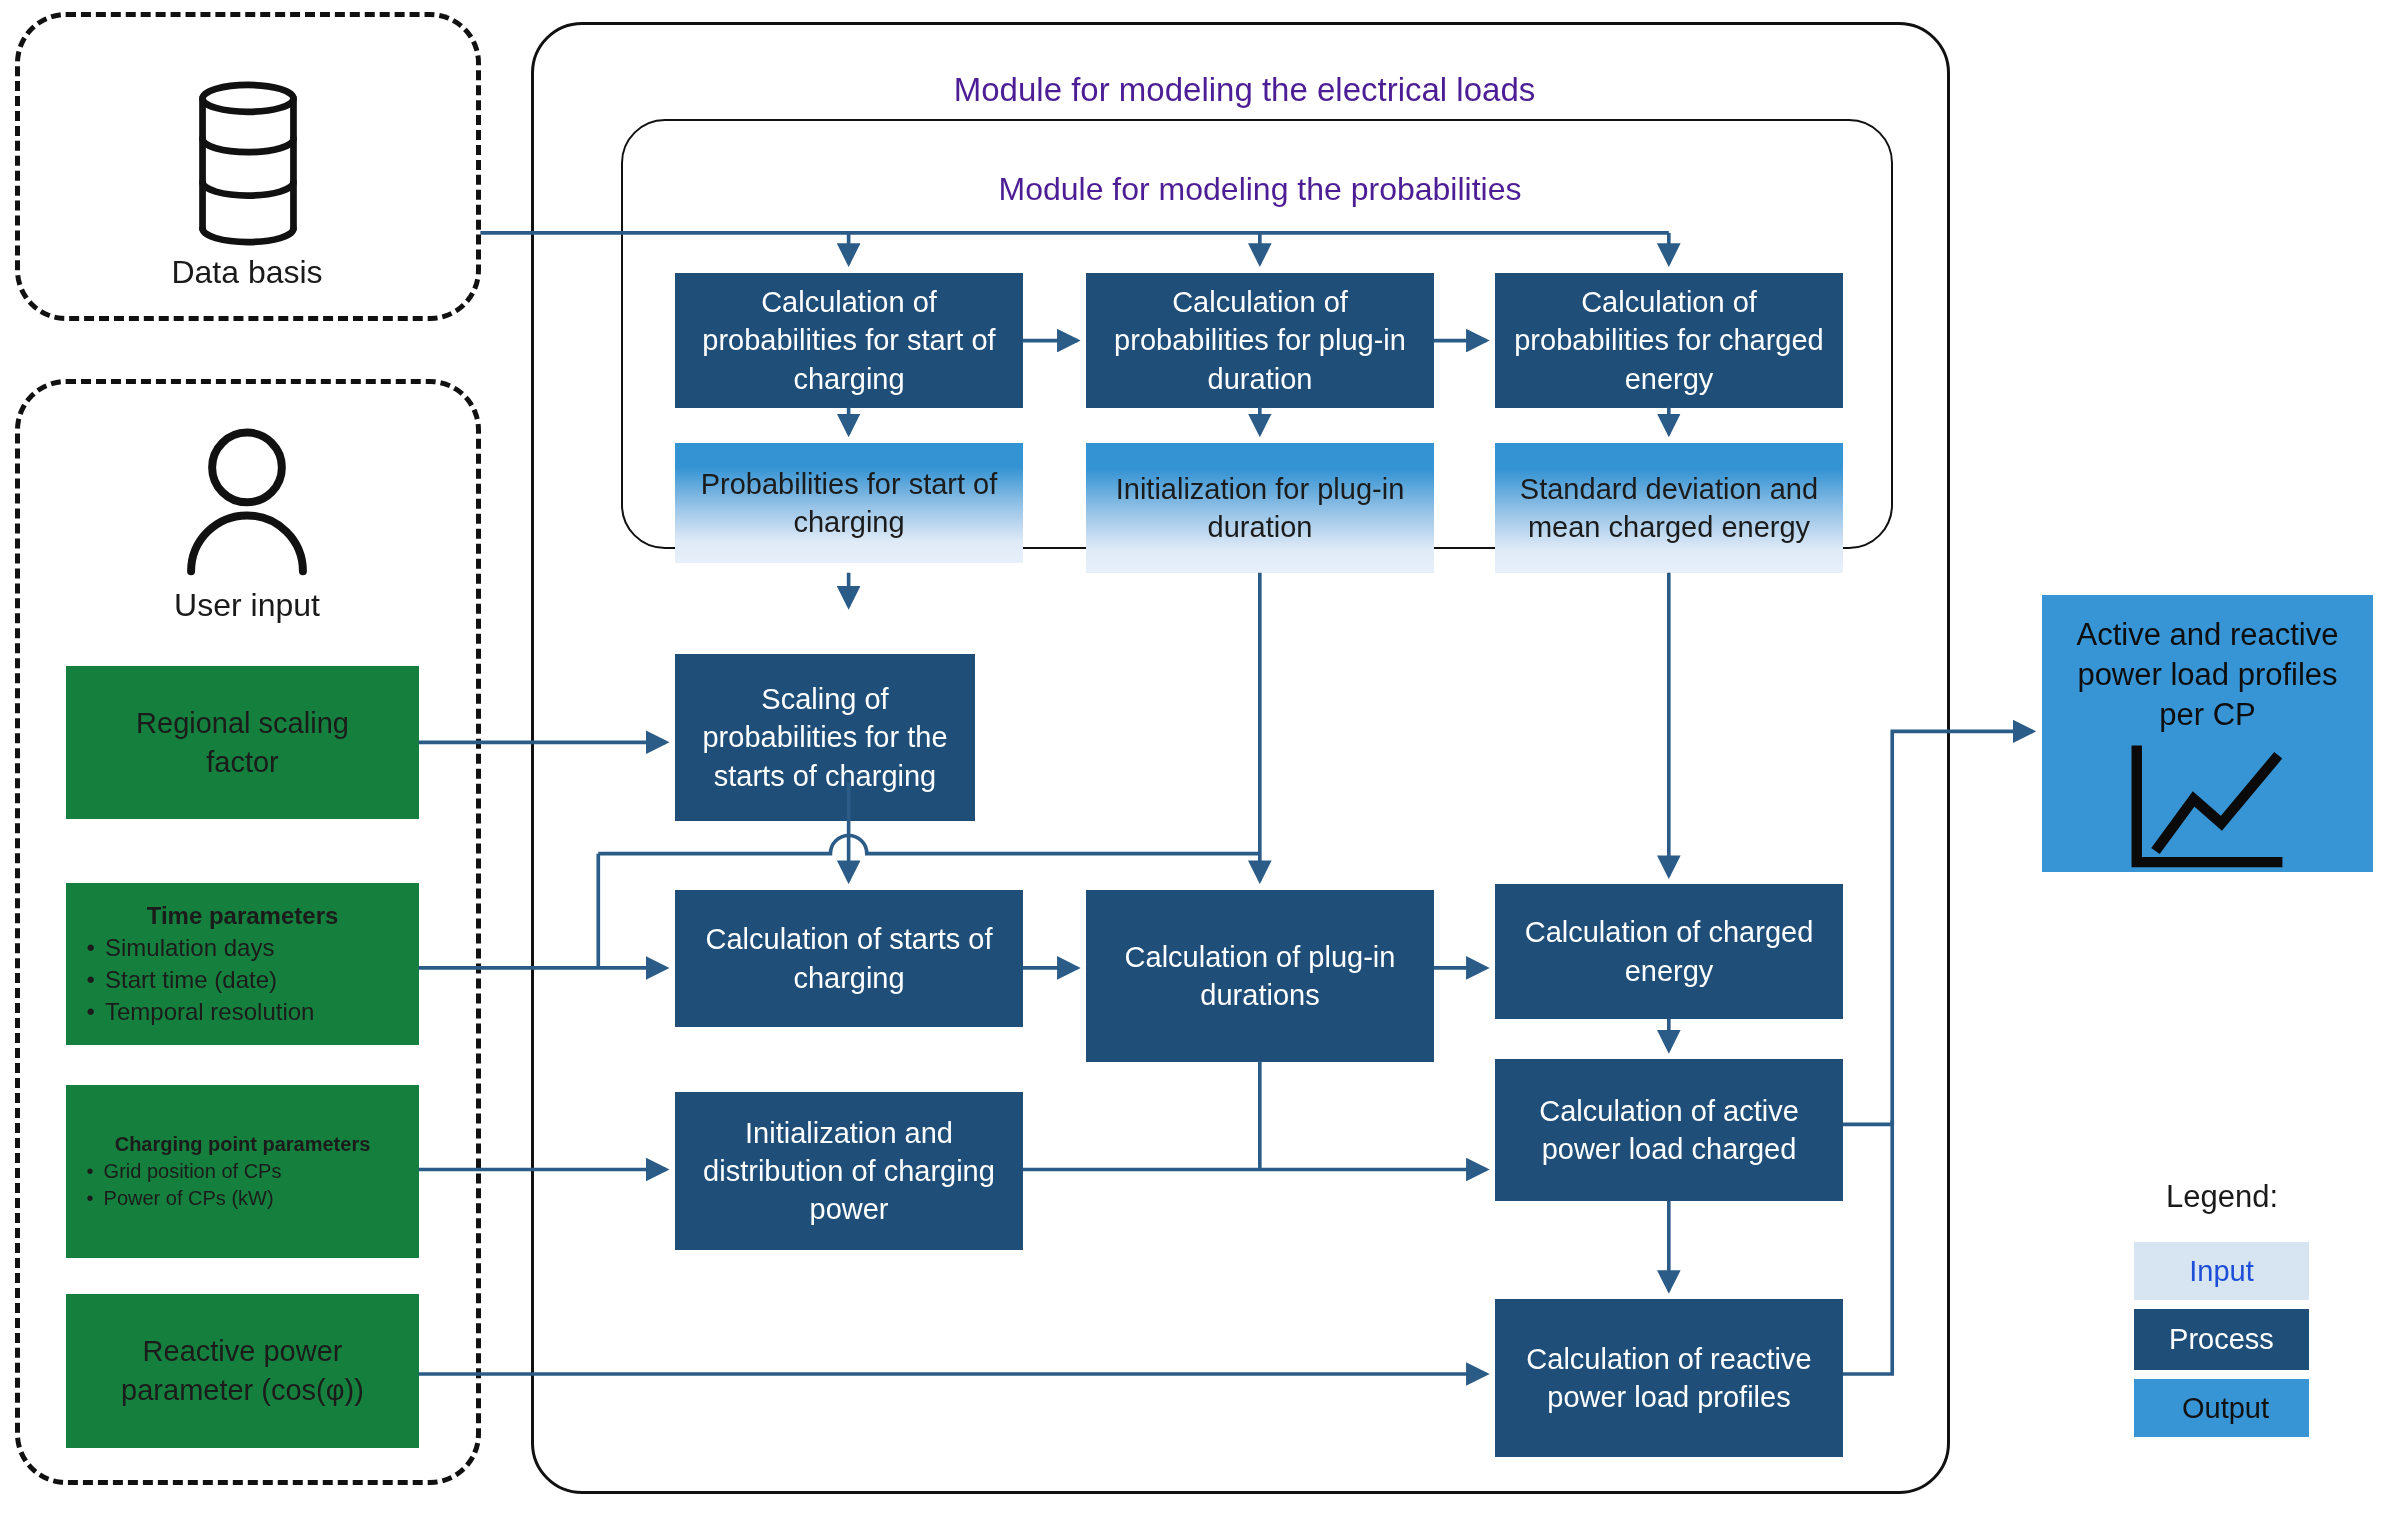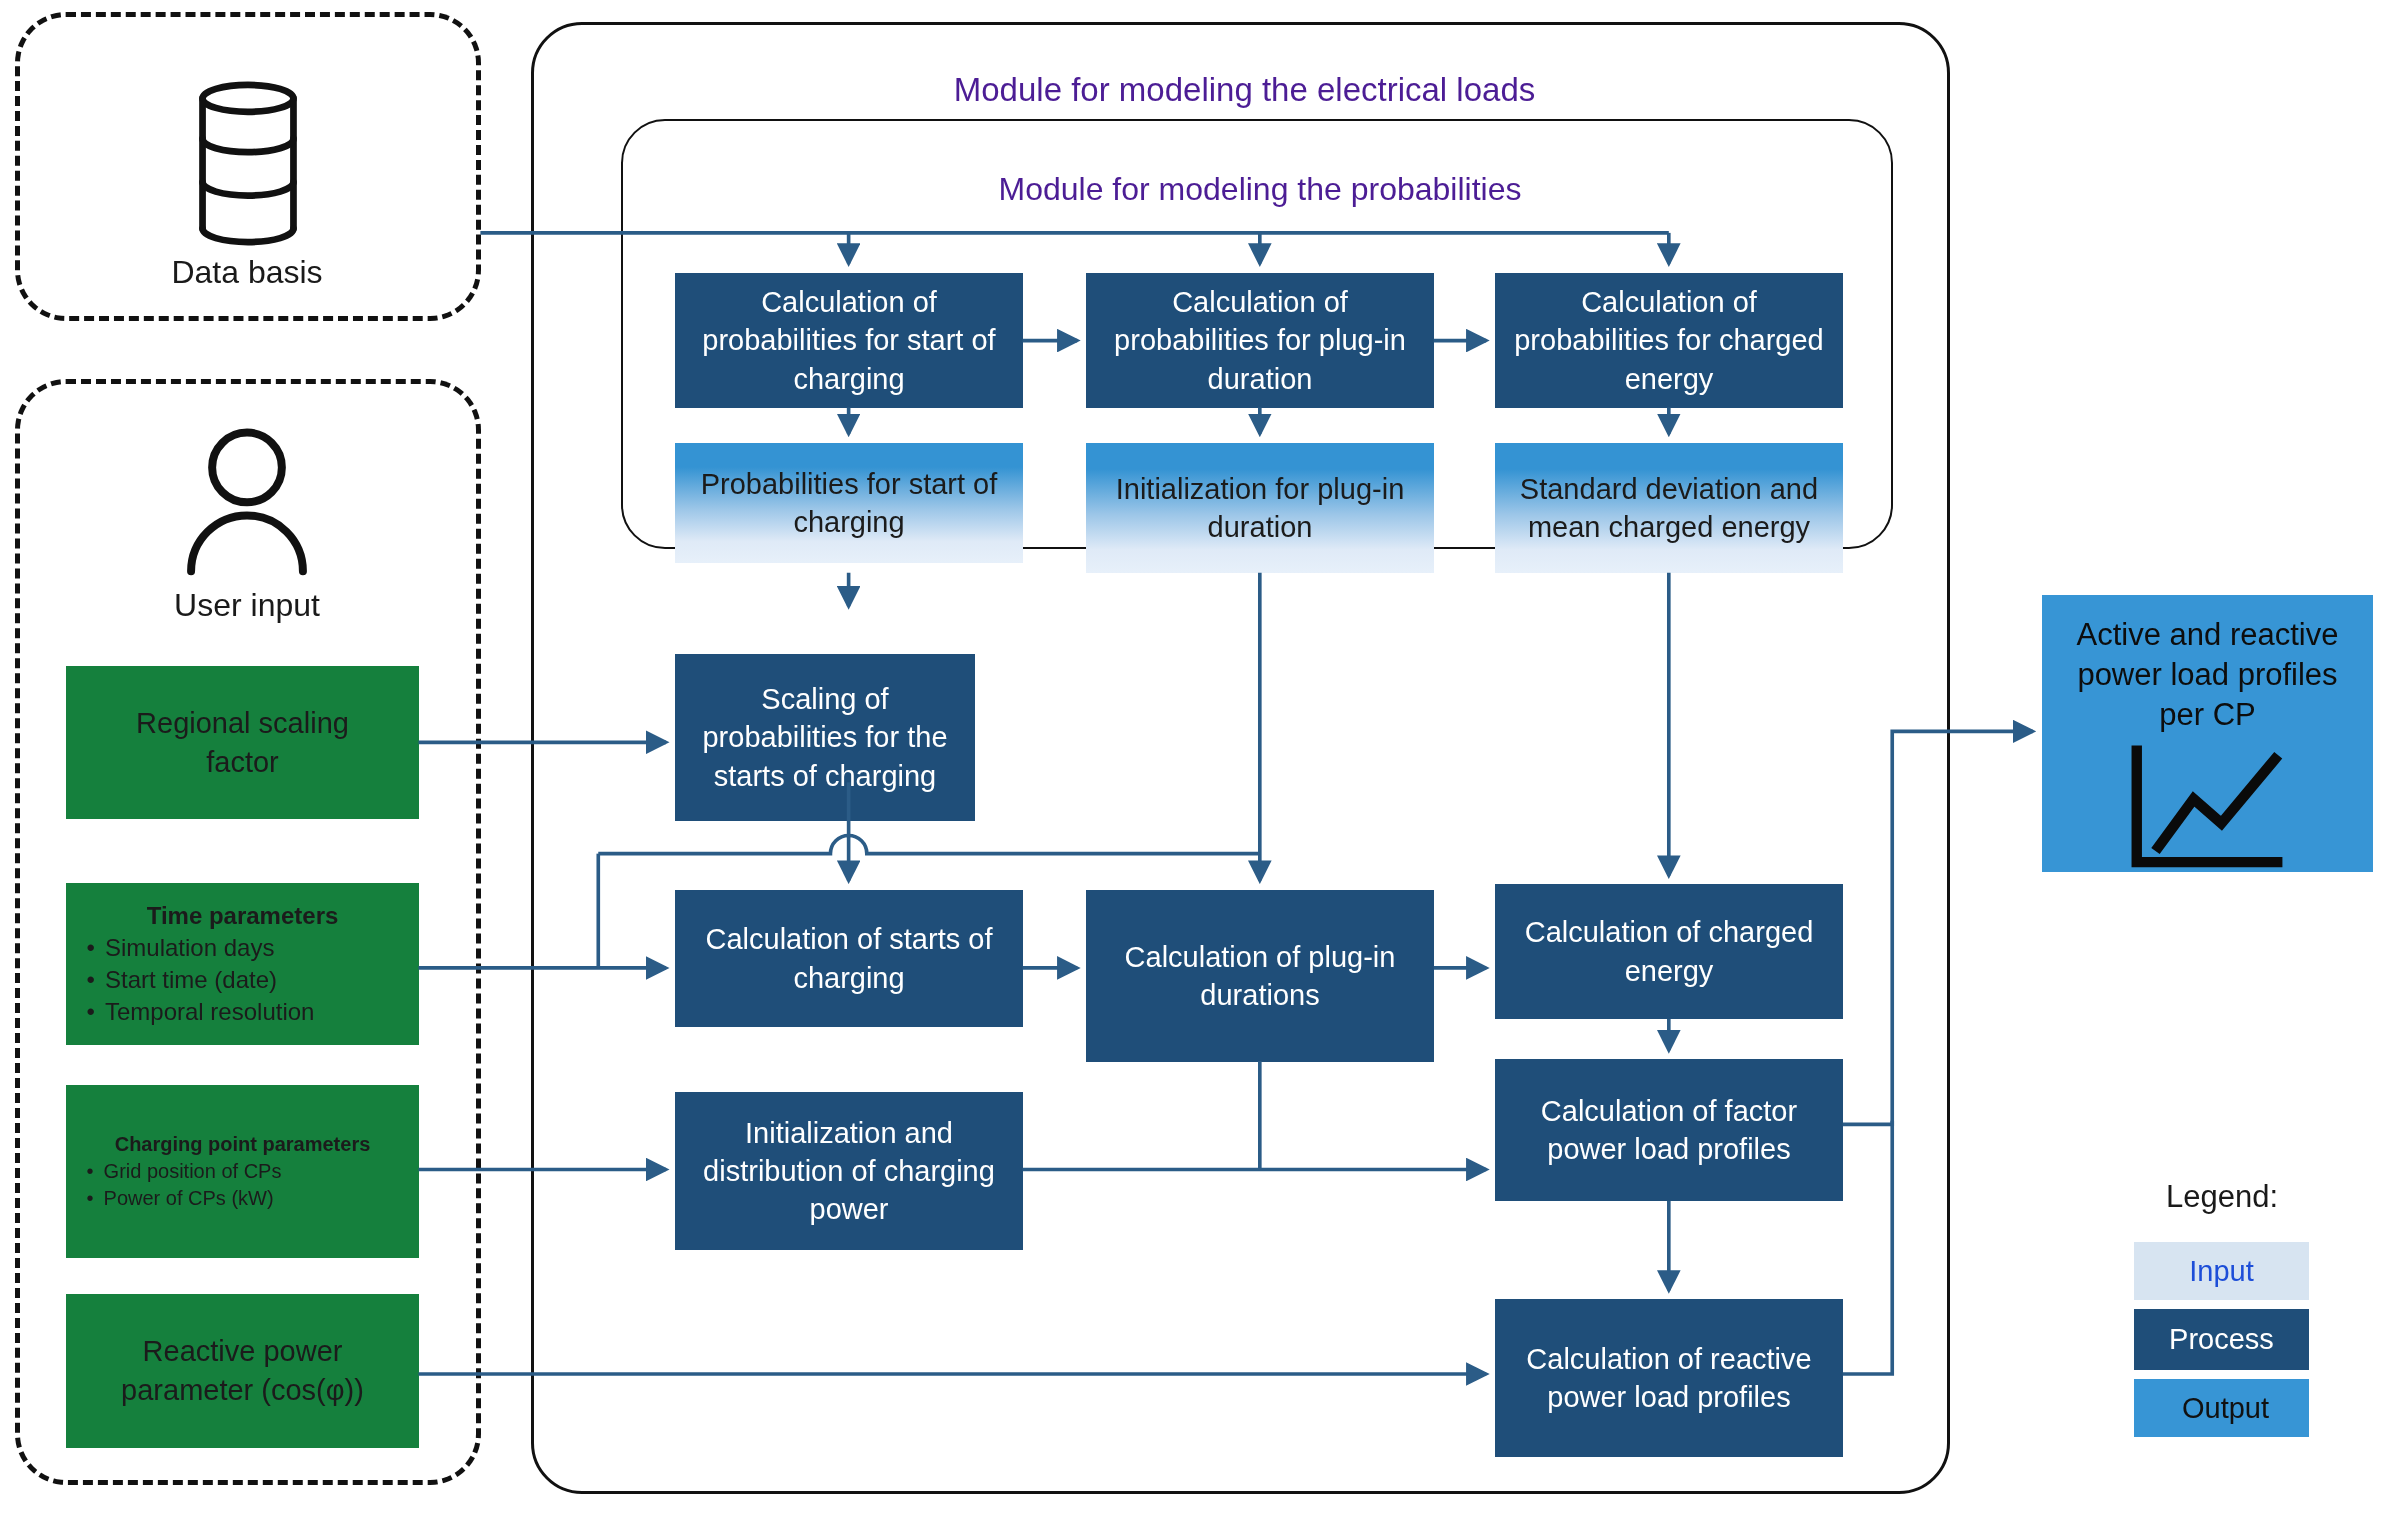--- a/index.html
+++ b/index.html
@@ -113,21 +113,21 @@
   <div class="abs gradient" style="left:1086px;top:443px;width:348px;height:130px;">Initialization for plug-in duration</div>
   <div class="abs gradient" style="left:1495px;top:443px;width:348px;height:130px;">Standard deviation and mean charged energy</div>
 
   <div class="abs process" style="left:675px;top:615px;width:300px;height:167px;margin-top:39px;">Scaling of probabilities for the starts of charging</div>
 
   <div class="abs process" style="left:675px;top:890px;width:348px;height:137px;">Calculation of starts of charging</div>
   <div class="abs process" style="left:1086px;top:890px;width:348px;height:172px;">Calculation of plug-in durations</div>
   <div class="abs process" style="left:1495px;top:884px;width:348px;height:135px;">Calculation of charged energy</div>
 
   <div class="abs process" style="left:675px;top:1092px;width:348px;height:158px;">Initialization and distribution of charging power</div>
-  <div class="abs process" style="left:1495px;top:1059px;width:348px;height:142px;">Calculation of factor power load profiles</div>
+  <div class="abs process" style="left:1495px;top:1059px;width:348px;height:142px;">Calculation of active power load charged</div>
 
   <div class="abs process" style="left:1495px;top:1299px;width:348px;height:158px;">Calculation of reactive power load profiles</div>
 
   <div class="abs outputbox" style="left:2042px;top:595px;width:331px;height:277px;">
     <div style="max-width:306px;">Active and reactive power load profiles per CP</div>
     <svg width="189" height="138" viewBox="0 0 260 190" style="margin-top:5.8px;">
       <g fill="none" stroke="#0a0a0a" stroke-width="15">
         <path d="M28 8 V176 H238"></path>
         <path d="M55 160 L110 85 L150 120 L232 22" stroke-linejoin="miter"></path>
       </g>

